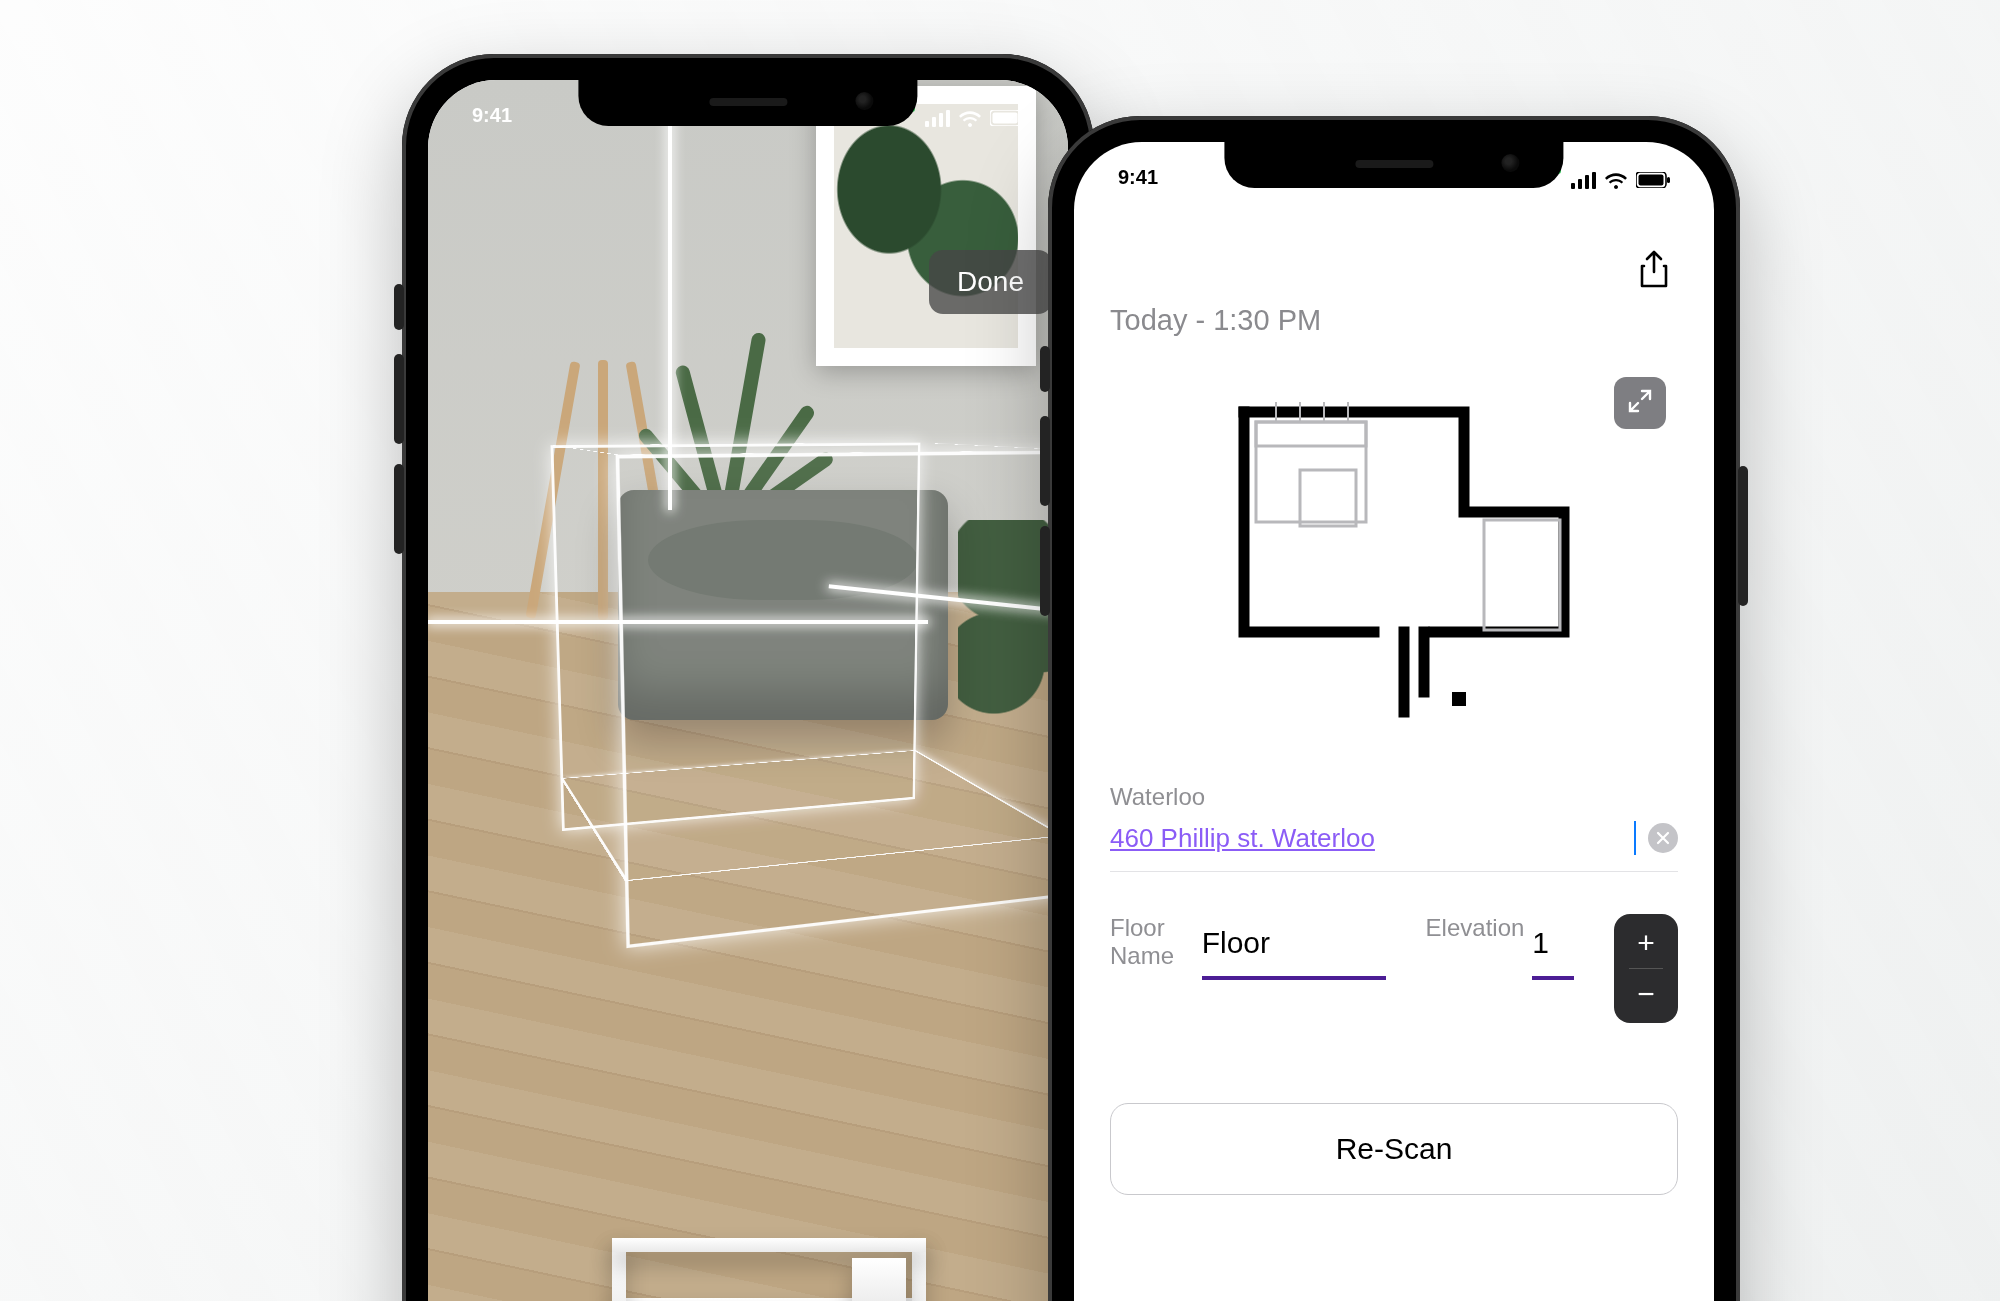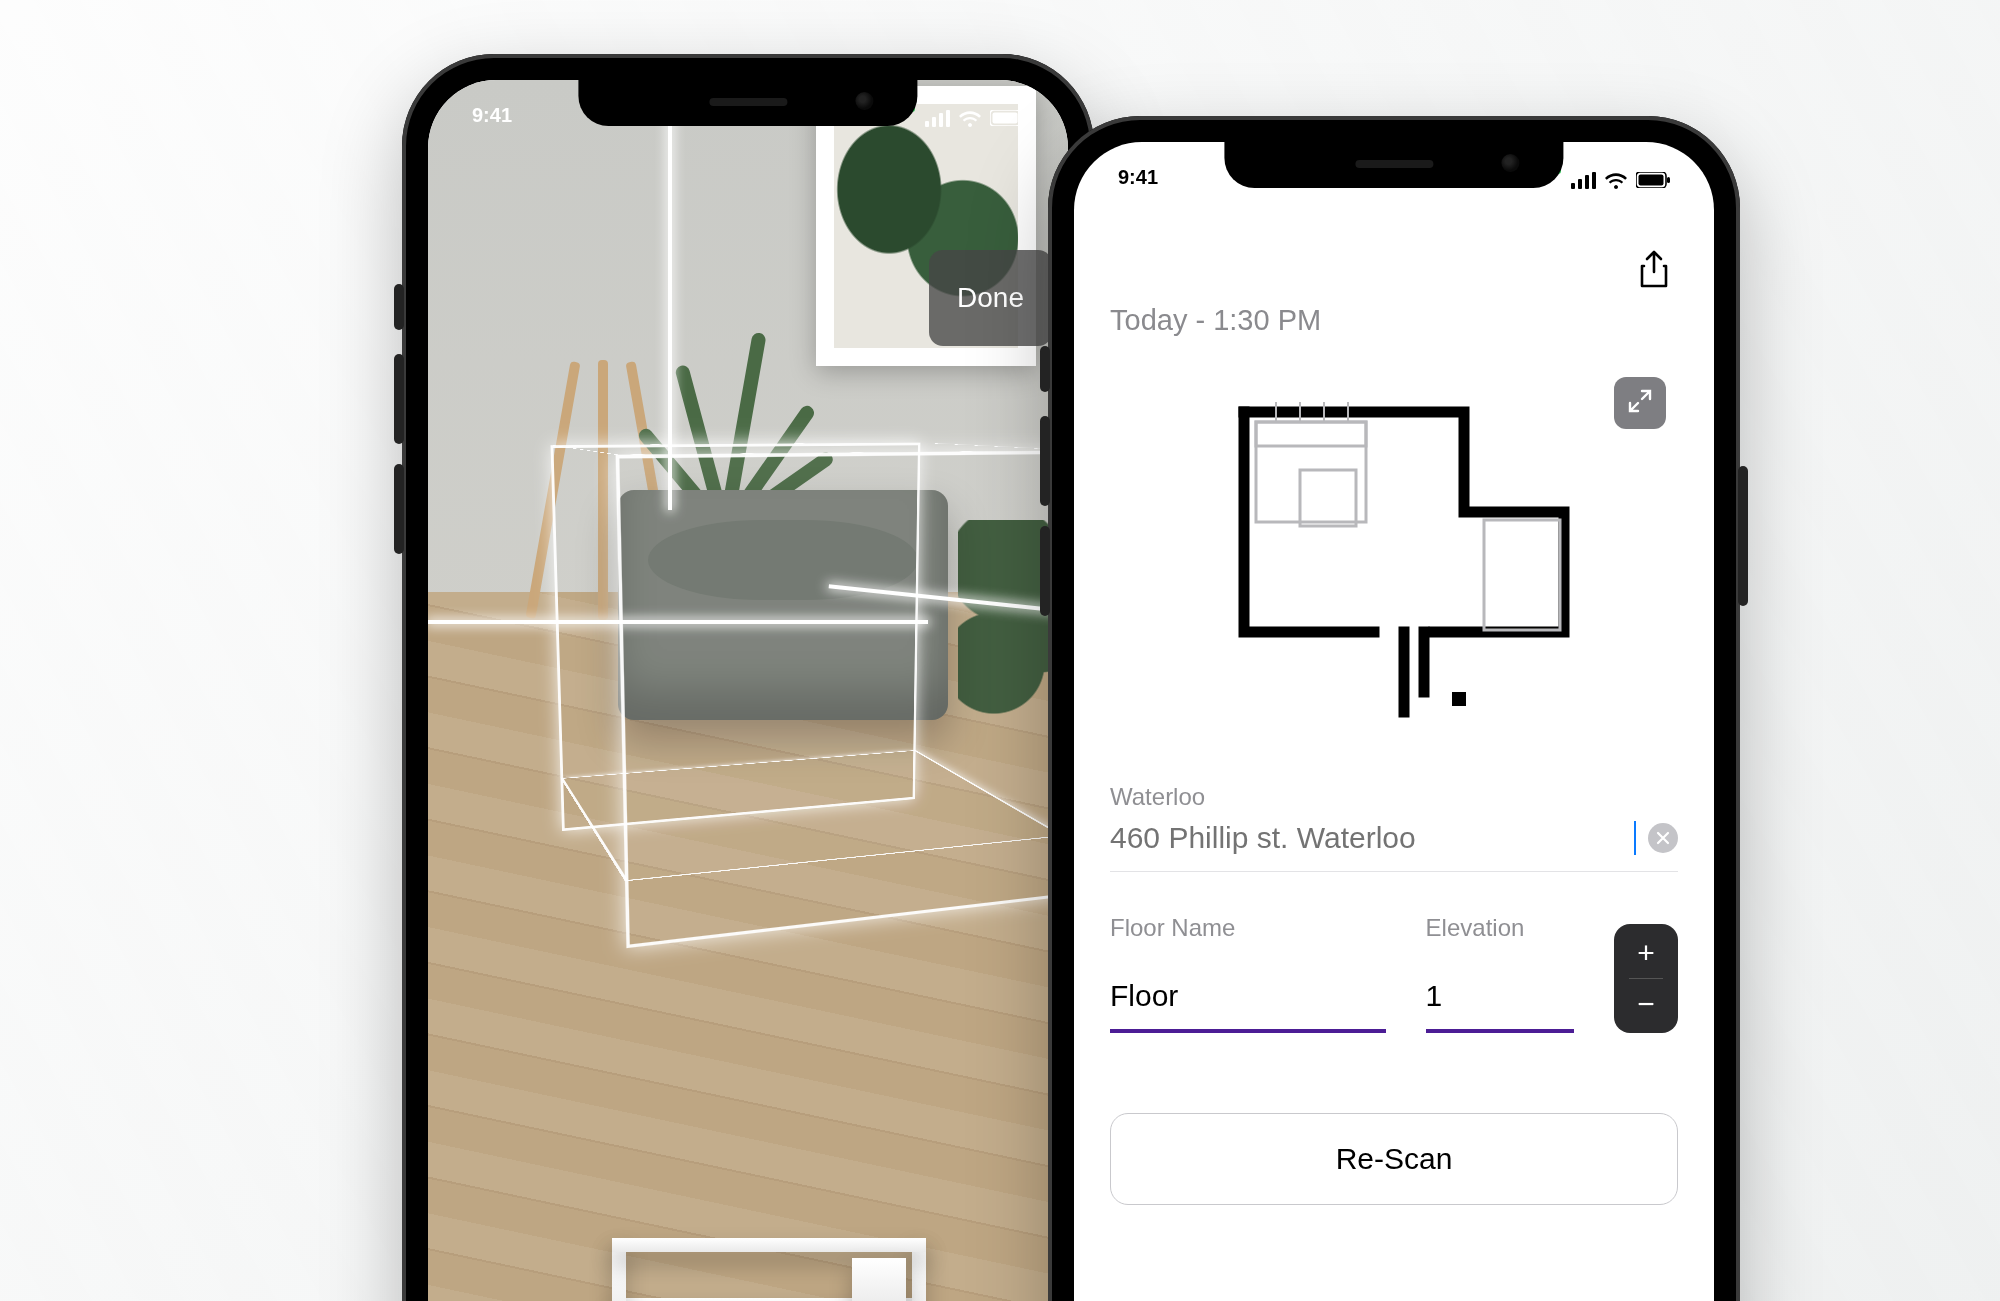--- a/index.html
+++ b/index.html
@@ -229,21 +229,21 @@
     box-shadow:0 12px 22px rgba(0,0,0,.25);
   }
 
   
   .done-btn{
     position:absolute; top:170px; right:16px;
     background: rgba(70,70,70,.78);
     color:#fff;
     font-size:28px;
     font-weight:500;
-    padding:32px 28px;
+    padding:16px 28px;
     border-radius:14px;
     z-index:30;
   }
 
   
   .screenB-inner{
     position:absolute; inset:0;
     padding: 92px 36px 0 36px;
     color:#000;
   }
@@ -277,46 +277,47 @@
     font-weight:400;
   }
   .text-row{
     display:flex; align-items:center; gap:12px;
     border-bottom:1px solid #e3e3e6;
     padding:10px 0 16px 0;
   }
   .addr-input{
     flex:1;
     border:none; outline:none;
-    font-size:30px;
+    font-size:26px;
     font-weight:400;
-    color:#737373;
+    color:#8b5cf6;
     background:transparent;
     padding-right:6px;
+    text-decoration:underline;
   }
   .addr-caret{
     display:inline-block;
     width:2px; height:34px;
     background:#0a7aff;
     vertical-align:middle;
     margin-left:-4px;
   }
   .clear-btn{
     width:30px; height:30px;
     border-radius:50%;
     background:#c4c4c8;
     color:#fff;
     display:flex; align-items:center; justify-content:center;
     font-size:20px;
     line-height:1;
   }
   .two-col{
     display:flex; gap:40px; margin-top:42px; align-items:flex-start;
   }
-  .col{ display:flex; flex-direction:column; gap:25px; }
+  .col{ display:flex; flex-direction:row; gap:8px; }
   .col.name{ flex:1.3; }
   .col.elev{ flex:0.7; }
   .plain-input{
     border:none; outline:none;
     border-bottom:4px solid #4c1d95;
     font-size:30px;
     padding:12px 0 16px 0;
     background:transparent;
     width:100%;
   }

